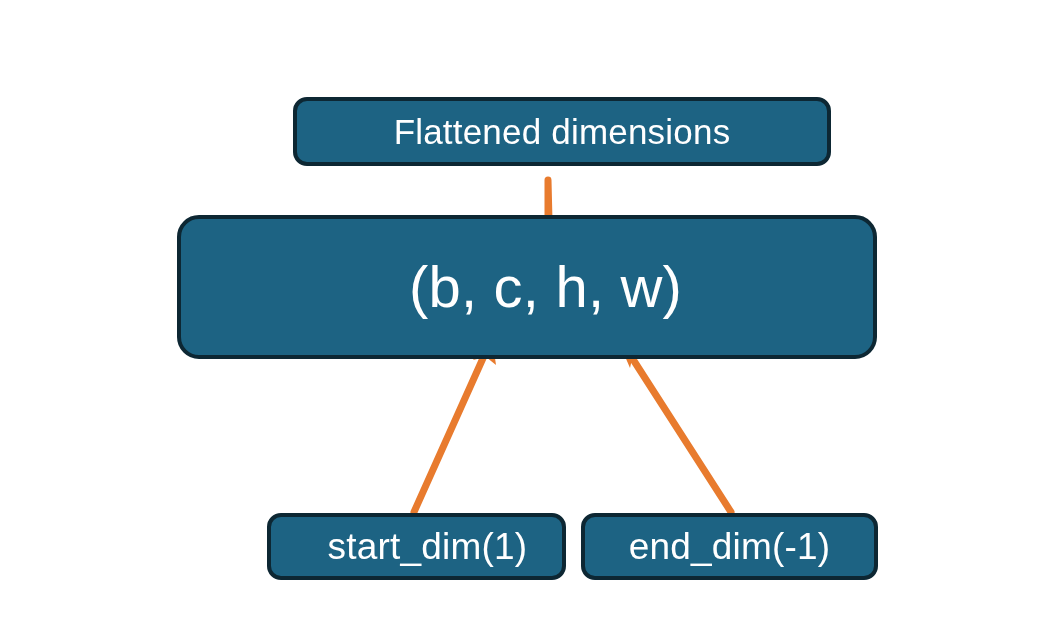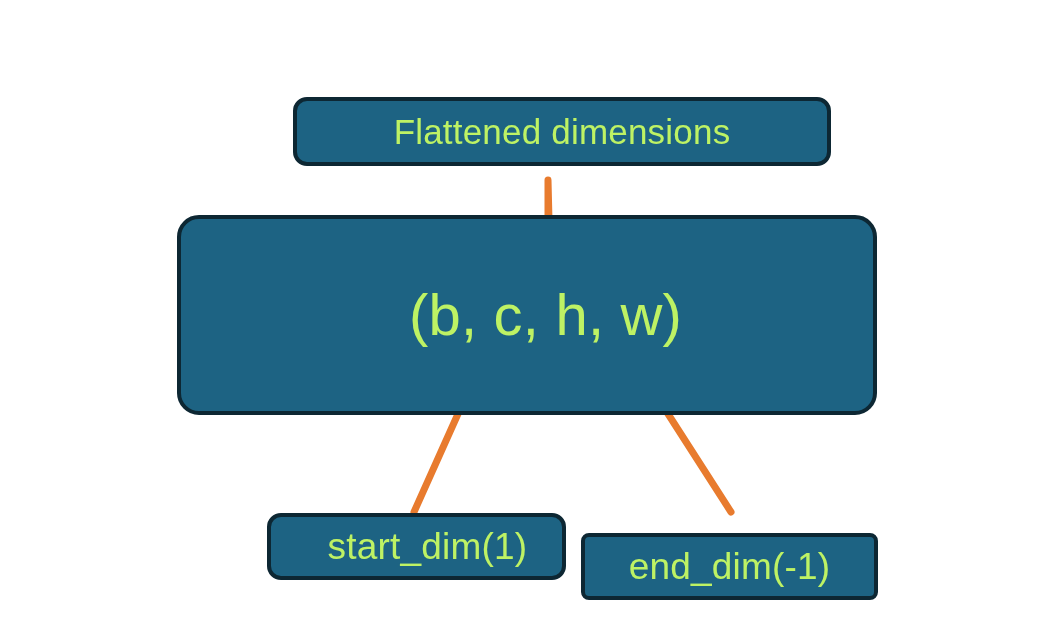--- a/index.html
+++ b/index.html
@@ -28,42 +28,42 @@
     display: flex;
     align-items: center;
     justify-content: center;
     color: #ffffff;
     font-weight: 400;
     letter-spacing: 0.2px;
     white-space: nowrap;
     user-select: none;
   }
   .node-label {
-    color: #bef264;
+    color: #ffffff;
     line-height: 1;
   }
 
   
   #node-flattened {
     left: 293px;
     top: 97px;
     width: 538px;
     height: 69px;
     border-radius: 14px;
   }
   #node-flattened .node-label {
     font-size: 35px;
   }
 
   
   #node-shape {
     left: 177px;
     top: 215px;
     width: 700px;
-    height: 200px;
+    height: 144px;
     border-radius: 22px;
     justify-content: flex-start;
     padding-left: 228px;
   }
   #node-shape .node-label {
     font-size: 58px;
   }
 
   
   #node-start-dim {
@@ -75,22 +75,21 @@
     padding-left: 22px;
   }
   #node-start-dim .node-label {
     font-size: 37px;
   }
   #node-end-dim {
     left: 581px;
     top: 513px;
     width: 297px;
     height: 67px;
-    border-radius: 8px;
-    margin-top: 20px;
+    border-radius: 14px;
   }
   #node-end-dim .node-label {
     font-size: 37px;
   }
 
   
   #connectors {
     position: absolute;
     left: 0;
     top: 0;

